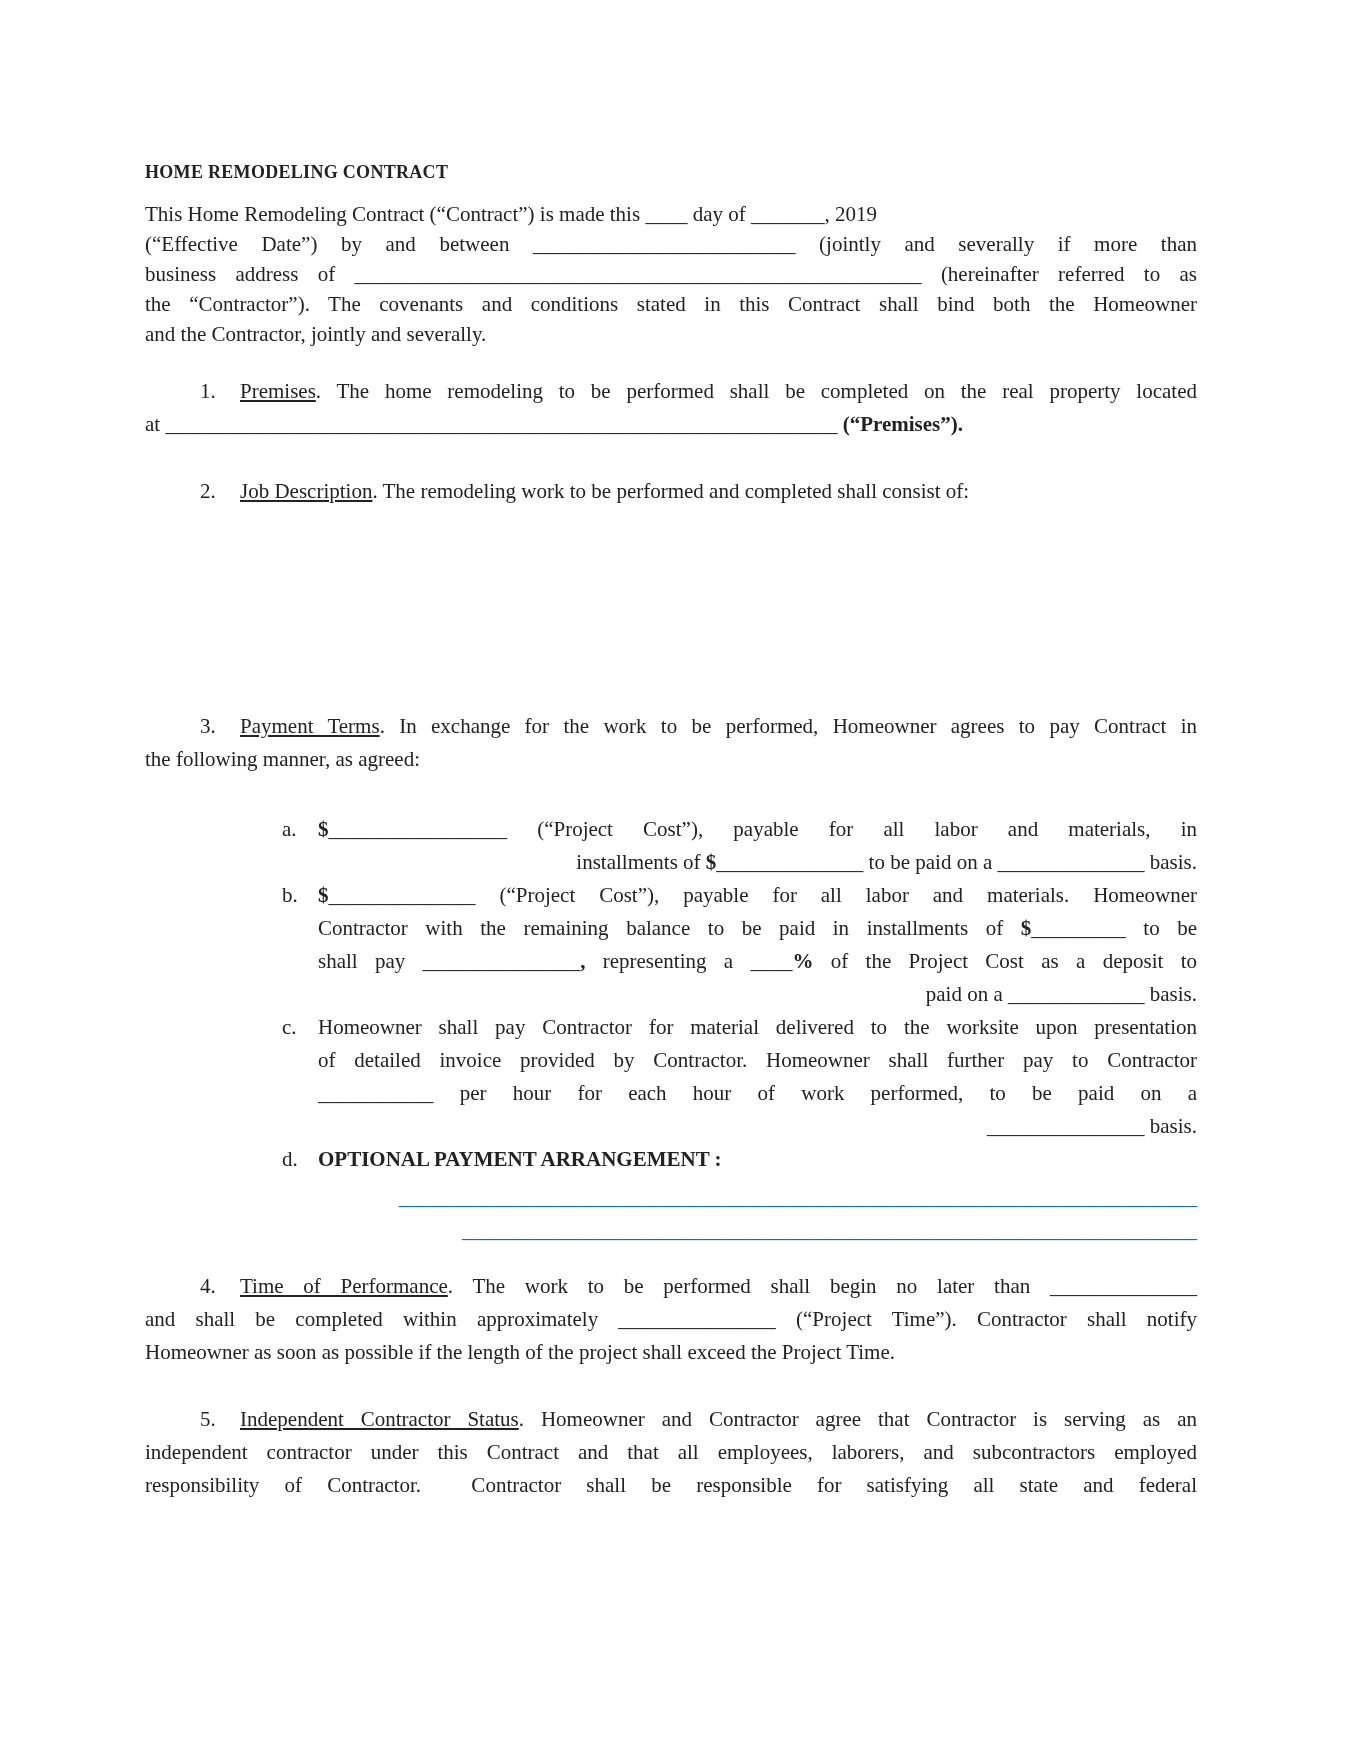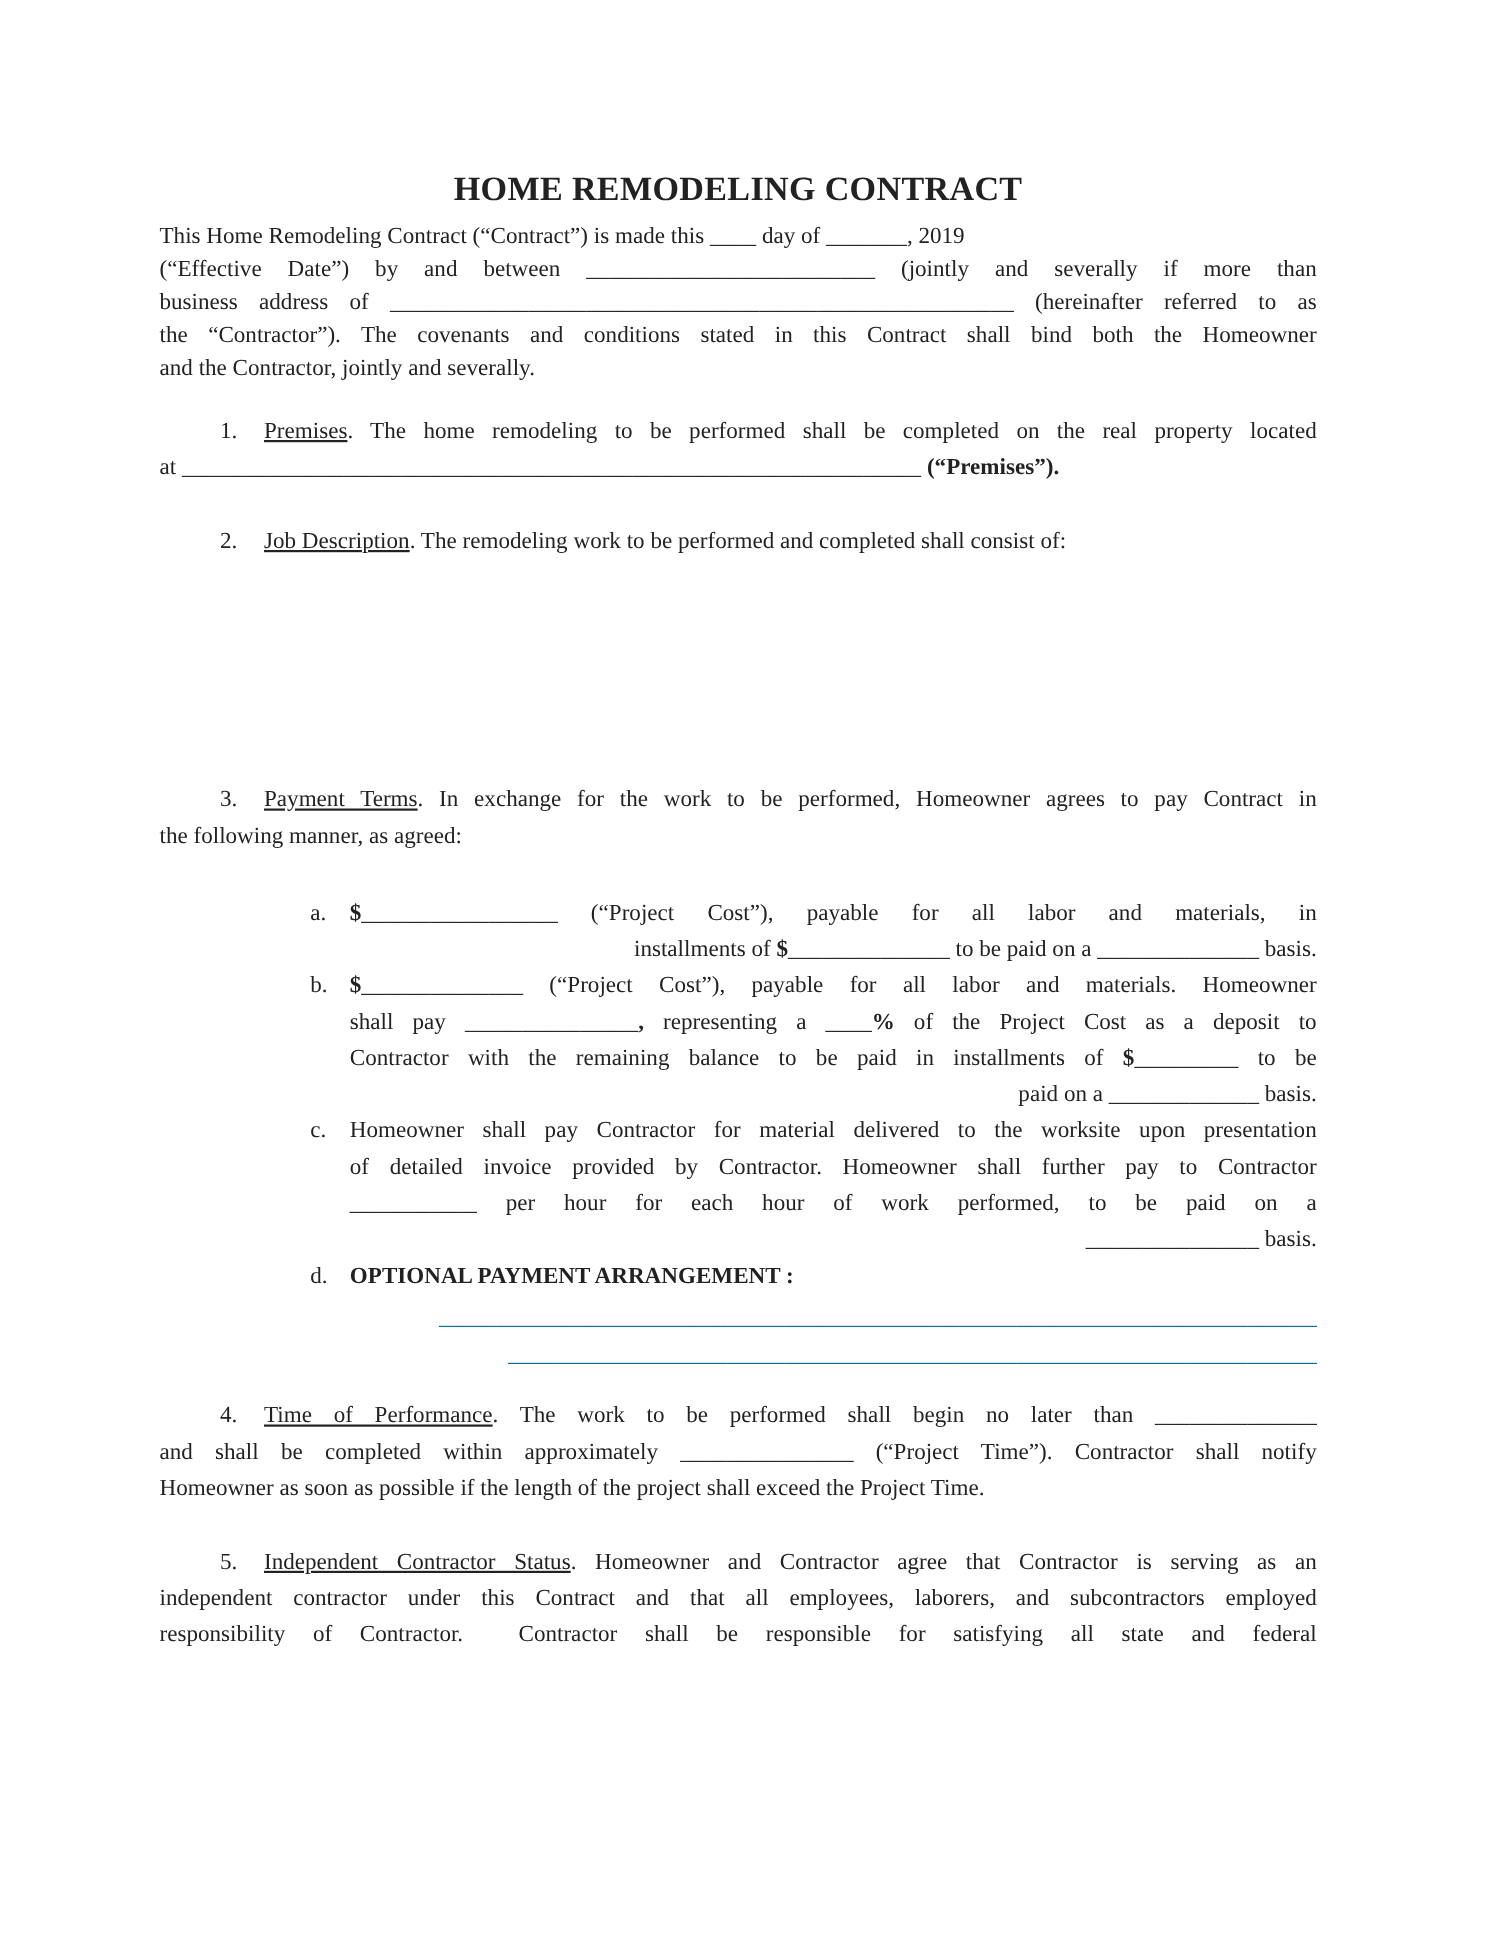--- a/index.html
+++ b/index.html
@@ -13,23 +13,22 @@
     overflow: hidden;
     font-family: "Liberation Serif", "DejaVu Serif", serif;
     color: #222222;
   }
   .body-col {
     margin-left: 145px;
     width: 1052px;
     font-size: 21px;
   }
   .title {
-    text-align: center;
     font-weight: bold;
-    font-size: 31px;
+    font-size: 18px;
     line-height: 24px;
     letter-spacing: 0.3px;
   }
   .par { margin: 0; }
   .line { position: relative; line-height: 33px; }
   .p-intro .line { line-height: 30px; }
   
   .line.j { text-align: justify; text-align-last: justify; }
   
   .line.sec { padding-left: 95px; }
@@ -74,22 +73,22 @@
     <div class="par p-s3">
         <div class="line j sec"><span class="marker">3.</span><span class="u">Payment Terms</span><span>. In exchange for the work to be performed, Homeowner agrees to pay Contract in</span></div>
         <div class="line"><span>the following manner, as agreed:</span></div>
       </div>
     <div class="par p-suba">
         <div class="line j subf"><span class="marker">a.</span><span class="b">$</span><span>_________________ (“Project Cost”), payable for all labor and materials, in</span></div>
         <div class="line sub"><span>installments of </span><span class="b">$</span><span>______________ to be paid on a ______________ basis.</span></div>
       </div>
     <div class="par p-subb">
         <div class="line j subf"><span class="marker">b.</span><span class="b">$</span><span>______________ (“Project Cost”), payable for all labor and materials. Homeowner</span></div>
+        <div class="line j sub"><span>Contractor with the remaining balance to be paid in installments of </span><span class="b">$</span><span>_________ to be</span></div>
         <div class="line j sub"><span>shall pay _______________</span><span class="b">,</span><span> representing a ____</span><span class="b">%</span><span> of the Project Cost as a deposit to</span></div>
-        <div class="line j sub"><span>Contractor with the remaining balance to be paid in installments of </span><span class="b">$</span><span>_________ to be</span></div>
         <div class="line sub"><span>paid on a _____________ basis.</span></div>
       </div>
     <div class="par p-subc">
         <div class="line j subf"><span class="marker">c.</span><span>Homeowner shall pay Contractor for material delivered to the worksite upon presentation</span></div>
         <div class="line j sub"><span>of detailed invoice provided by Contractor. Homeowner shall further pay to Contractor</span></div>
         <div class="line j sub"><span>___________ per hour for each hour of work performed, to be paid on a</span></div>
         <div class="line sub"><span>_______________ basis.</span></div>
       </div>
     <div class="par p-subd">
         <div class="line subf"><span class="marker">d.</span><span class="b">OPTIONAL PAYMENT ARRANGEMENT :</span></div>

